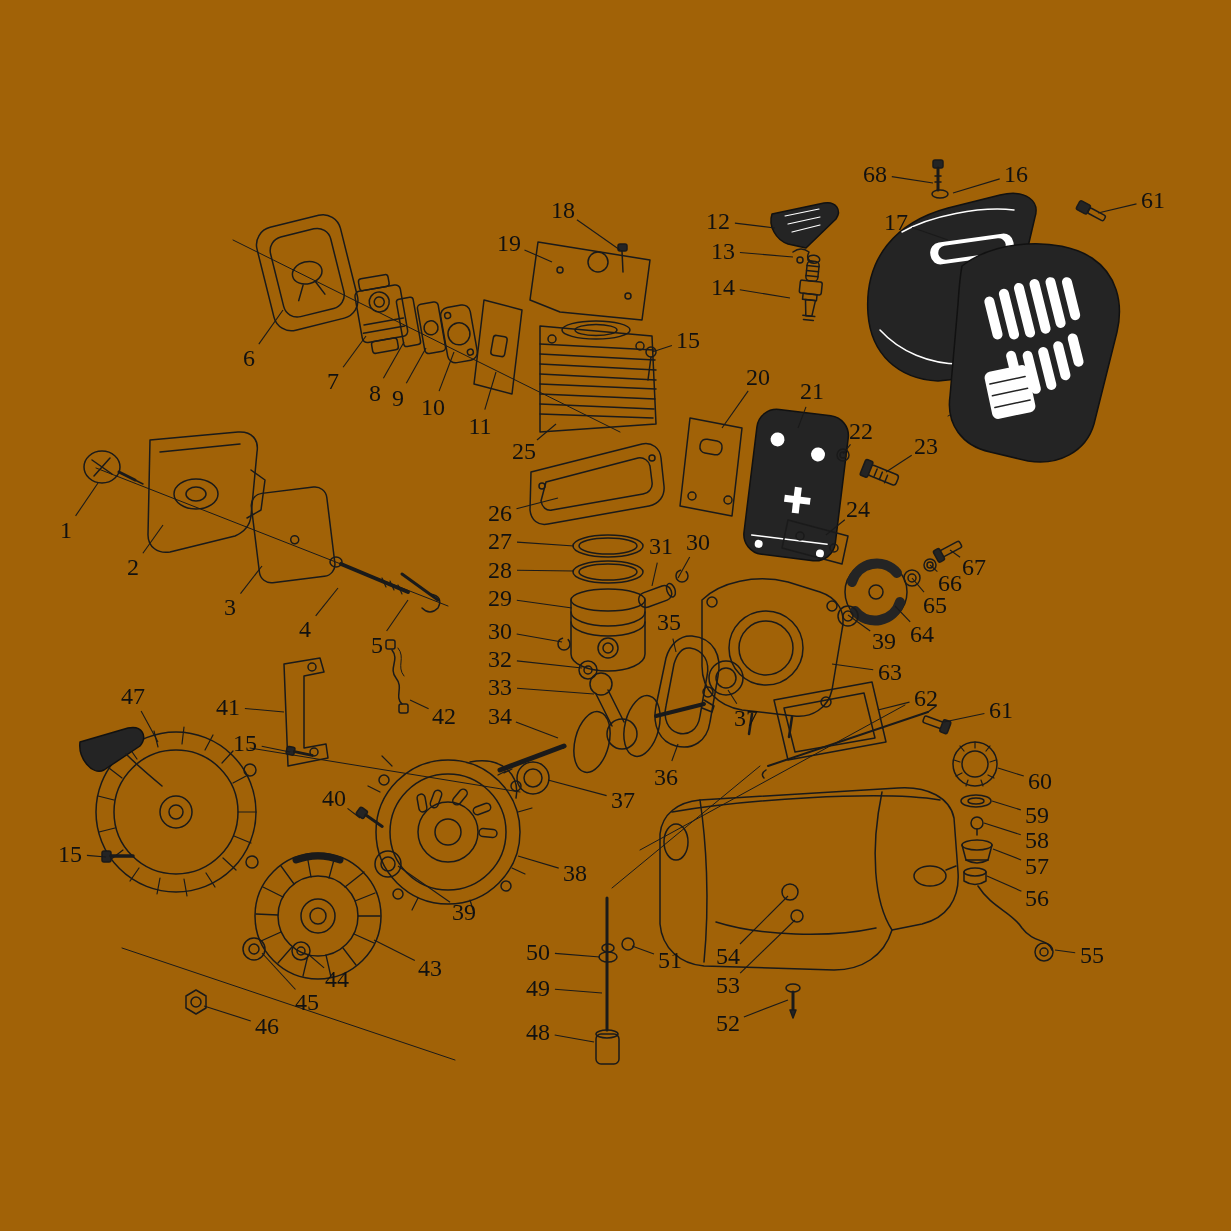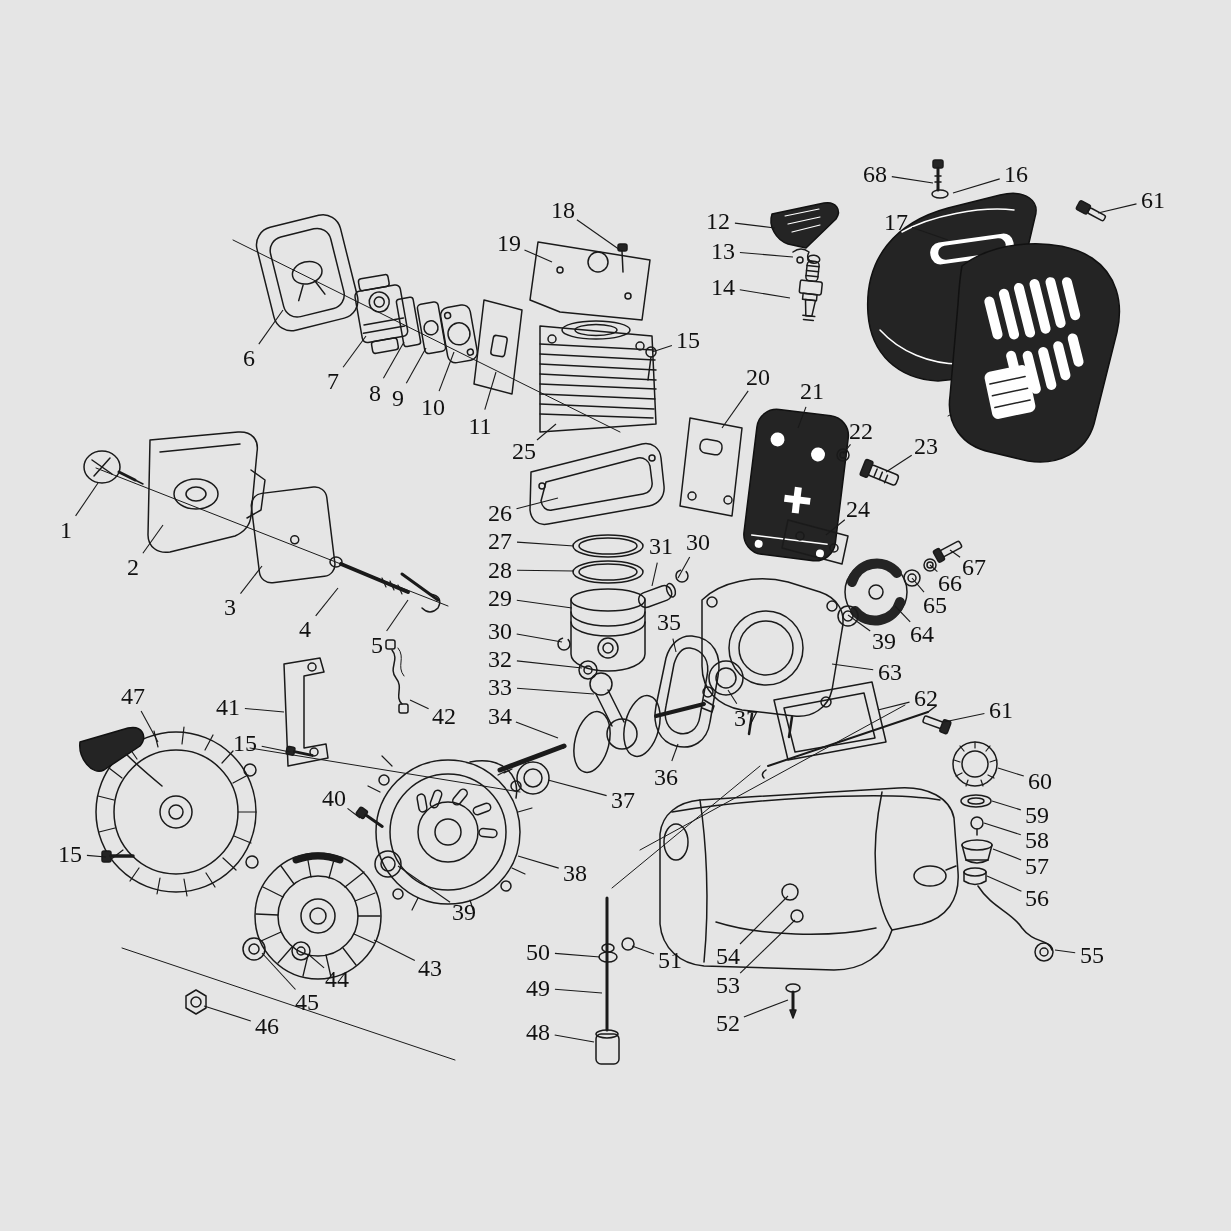--- a/index.html
+++ b/index.html
@@ -1,16 +1,16 @@
 <!DOCTYPE html>
 <html><head>
 <meta charset="utf-8">
 <style>
   html,body{margin:0;padding:0;background:#ffffff;}
-  .canvas{position:relative;width:1231px;height:1231px;background:#e5e5e5;overflow:hidden;
+  .canvas{position:relative;width:1231px;height:1231px;background:#a16207;overflow:hidden;
           font-family:"Liberation Serif", serif;}
   svg{position:absolute;inset:0;display:block;}
   .label-text{font-family:"Liberation Serif", serif;font-size:24px;fill:#111111;text-anchor:middle;}
   #leader-lines line{stroke:#1a1a1a;stroke-width:1.1;}
 </style>
 </head>
 <body>
 
 <div class="canvas">
 <svg id="diagram-svg" viewBox="0 0 1231 1231" width="1231" height="1231">

